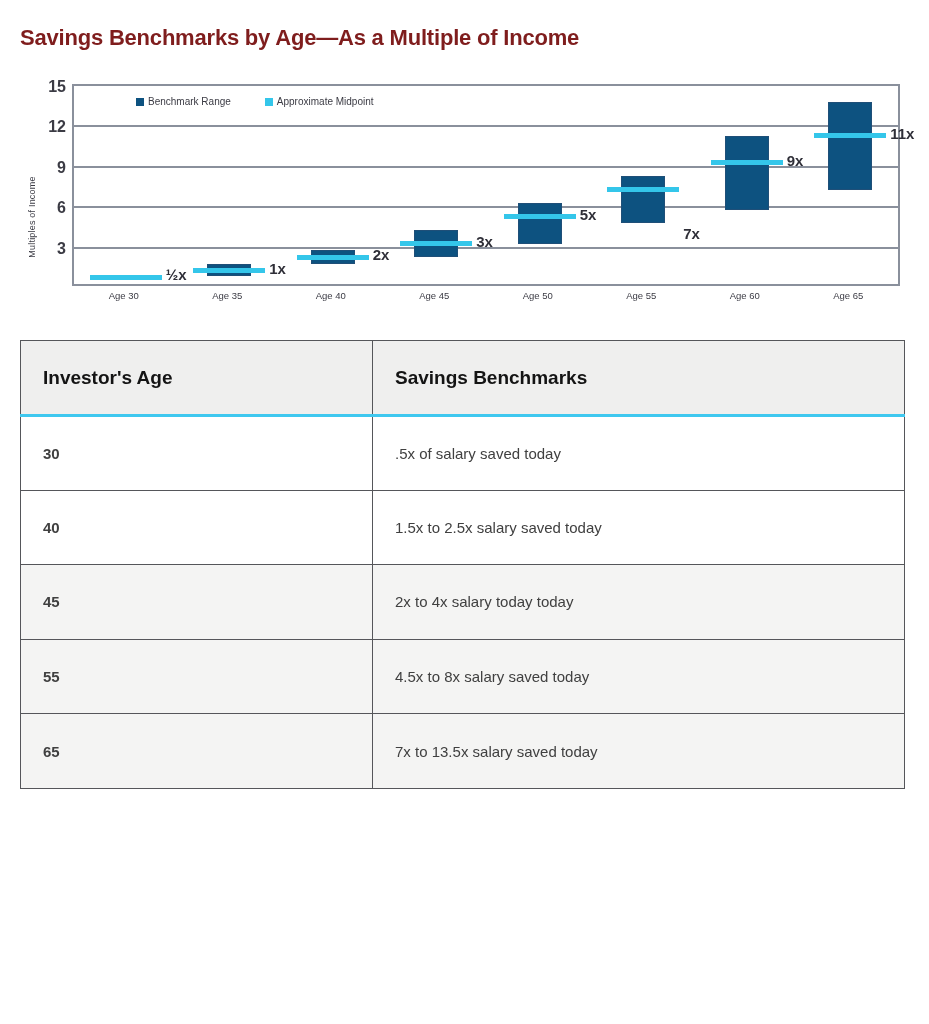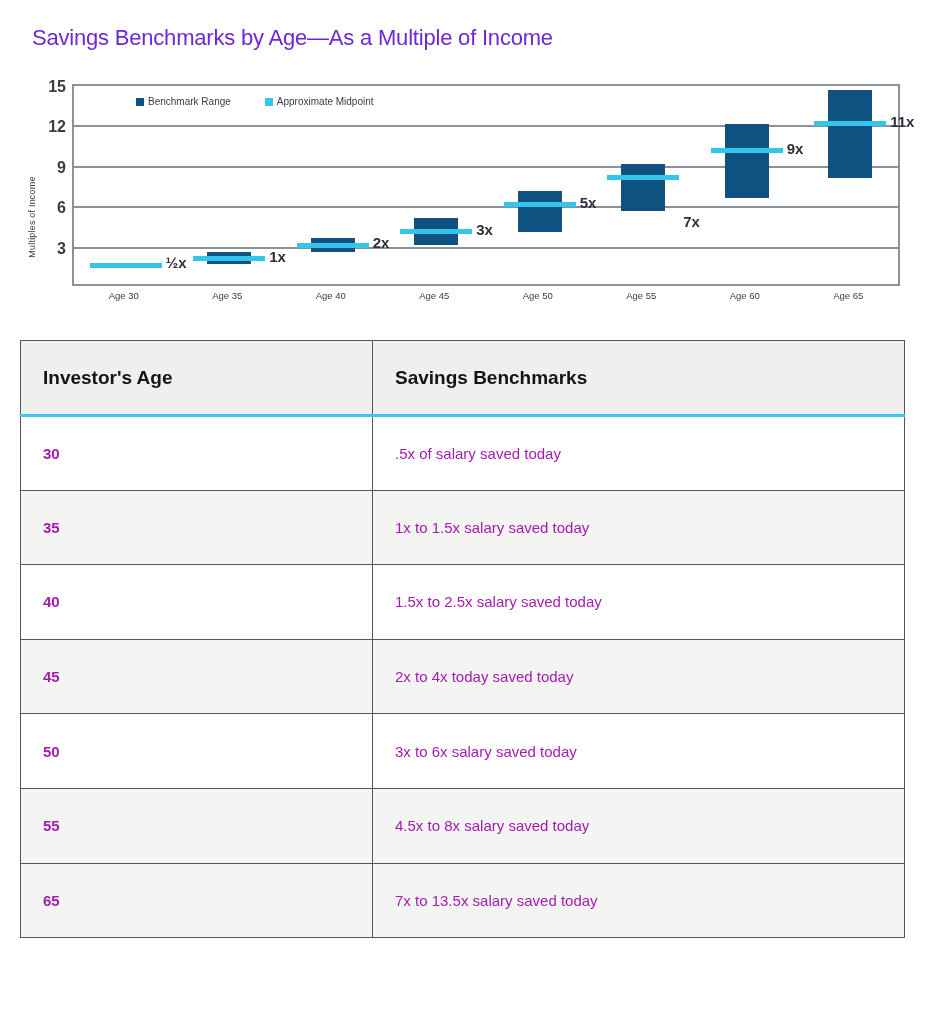--- a/index.html
+++ b/index.html
@@ -13,24 +13,24 @@
   #page {
     position: relative;
     width: 929px; height: 1024px;
     background: #ffffff;
     overflow: hidden;
   }
 
   
   #page-title {
     position: absolute;
-    left: 32px; top: 10px;
+    left: 20px; top: 10px;
     font-size: 22px;
-    font-weight: normal;
-    color: #6d28d9;
+    font-weight: bold;
+    color: #7f1d1d;
     letter-spacing: -0.2px;
     white-space: nowrap;
   }
 
   
   #chart-figure {
     position: absolute;
     left: 0px; top: 62px;
     width: 929px; height: 255px;
   }
@@ -77,21 +77,21 @@
     align-items: center;
     gap: 34px;
     font-size: 10px;
     color: #3b3b44;
     padding-left: 44px;
   }
   .legend-item { display: flex; align-items: center; gap: 4px; white-space: nowrap; }
   .legend-swatch { width: 8px; height: 8px; display: inline-block; }
 
   
-  .bar-group { position: absolute; bottom: 16px; height: 100%; }
+  .bar-group { position: absolute; bottom: 4px; height: 100%; }
   .bar-range {
     position: absolute;
     left: 50%;
     transform: translateX(-50%);
     background: #0d5280;
     border: 1px solid #1f4f78;
   }
   .bar-mid {
     position: absolute;
     left: 50%;
@@ -137,21 +137,21 @@
     font-size: 19px;
     font-weight: bold;
     color: #141414;
     border-bottom: 3px solid #3fc8ef;
   }
   #benchmark-table col.col-age { width: 352px; }
   #benchmark-table tbody td {
     height: 74.6px;
     padding: 0 22px;
     font-size: 15px;
-    color: #a21caf;
+    color: #404040;
   }
   #benchmark-table tbody td.cell-age { font-weight: bold; }
   #benchmark-table tbody tr.row-alt td { background: #f4f4f3; }
   #benchmark-table tbody tr.row-plain td { background: #ffffff; }
 </style>
 </head>
 <body>
 
 <div id="page">
 
@@ -254,35 +254,27 @@
       <tr>
         <th>Investor's Age</th>
         <th>Savings Benchmarks</th>
       </tr>
     </thead>
     <tbody id="table-body">
         <tr class="row-plain">
           <td class="cell-age">30</td>
           <td class="cell-benchmark">.5x of salary saved today</td>
         </tr>
-        <tr class="row-alt">
-          <td class="cell-age">35</td>
-          <td class="cell-benchmark">1x to 1.5x salary saved today</td>
-        </tr>
         <tr class="row-plain">
           <td class="cell-age">40</td>
           <td class="cell-benchmark">1.5x to 2.5x salary saved today</td>
         </tr>
         <tr class="row-alt">
           <td class="cell-age">45</td>
-          <td class="cell-benchmark">2x to 4x today saved today</td>
-        </tr>
-        <tr class="row-plain">
-          <td class="cell-age">50</td>
-          <td class="cell-benchmark">3x to 6x salary saved today</td>
+          <td class="cell-benchmark">2x to 4x salary today today</td>
         </tr>
         <tr class="row-alt">
           <td class="cell-age">55</td>
           <td class="cell-benchmark">4.5x to 8x salary saved today</td>
         </tr>
         <tr class="row-alt">
           <td class="cell-age">65</td>
           <td class="cell-benchmark">7x to 13.5x salary saved today</td>
         </tr>
       </tbody>

